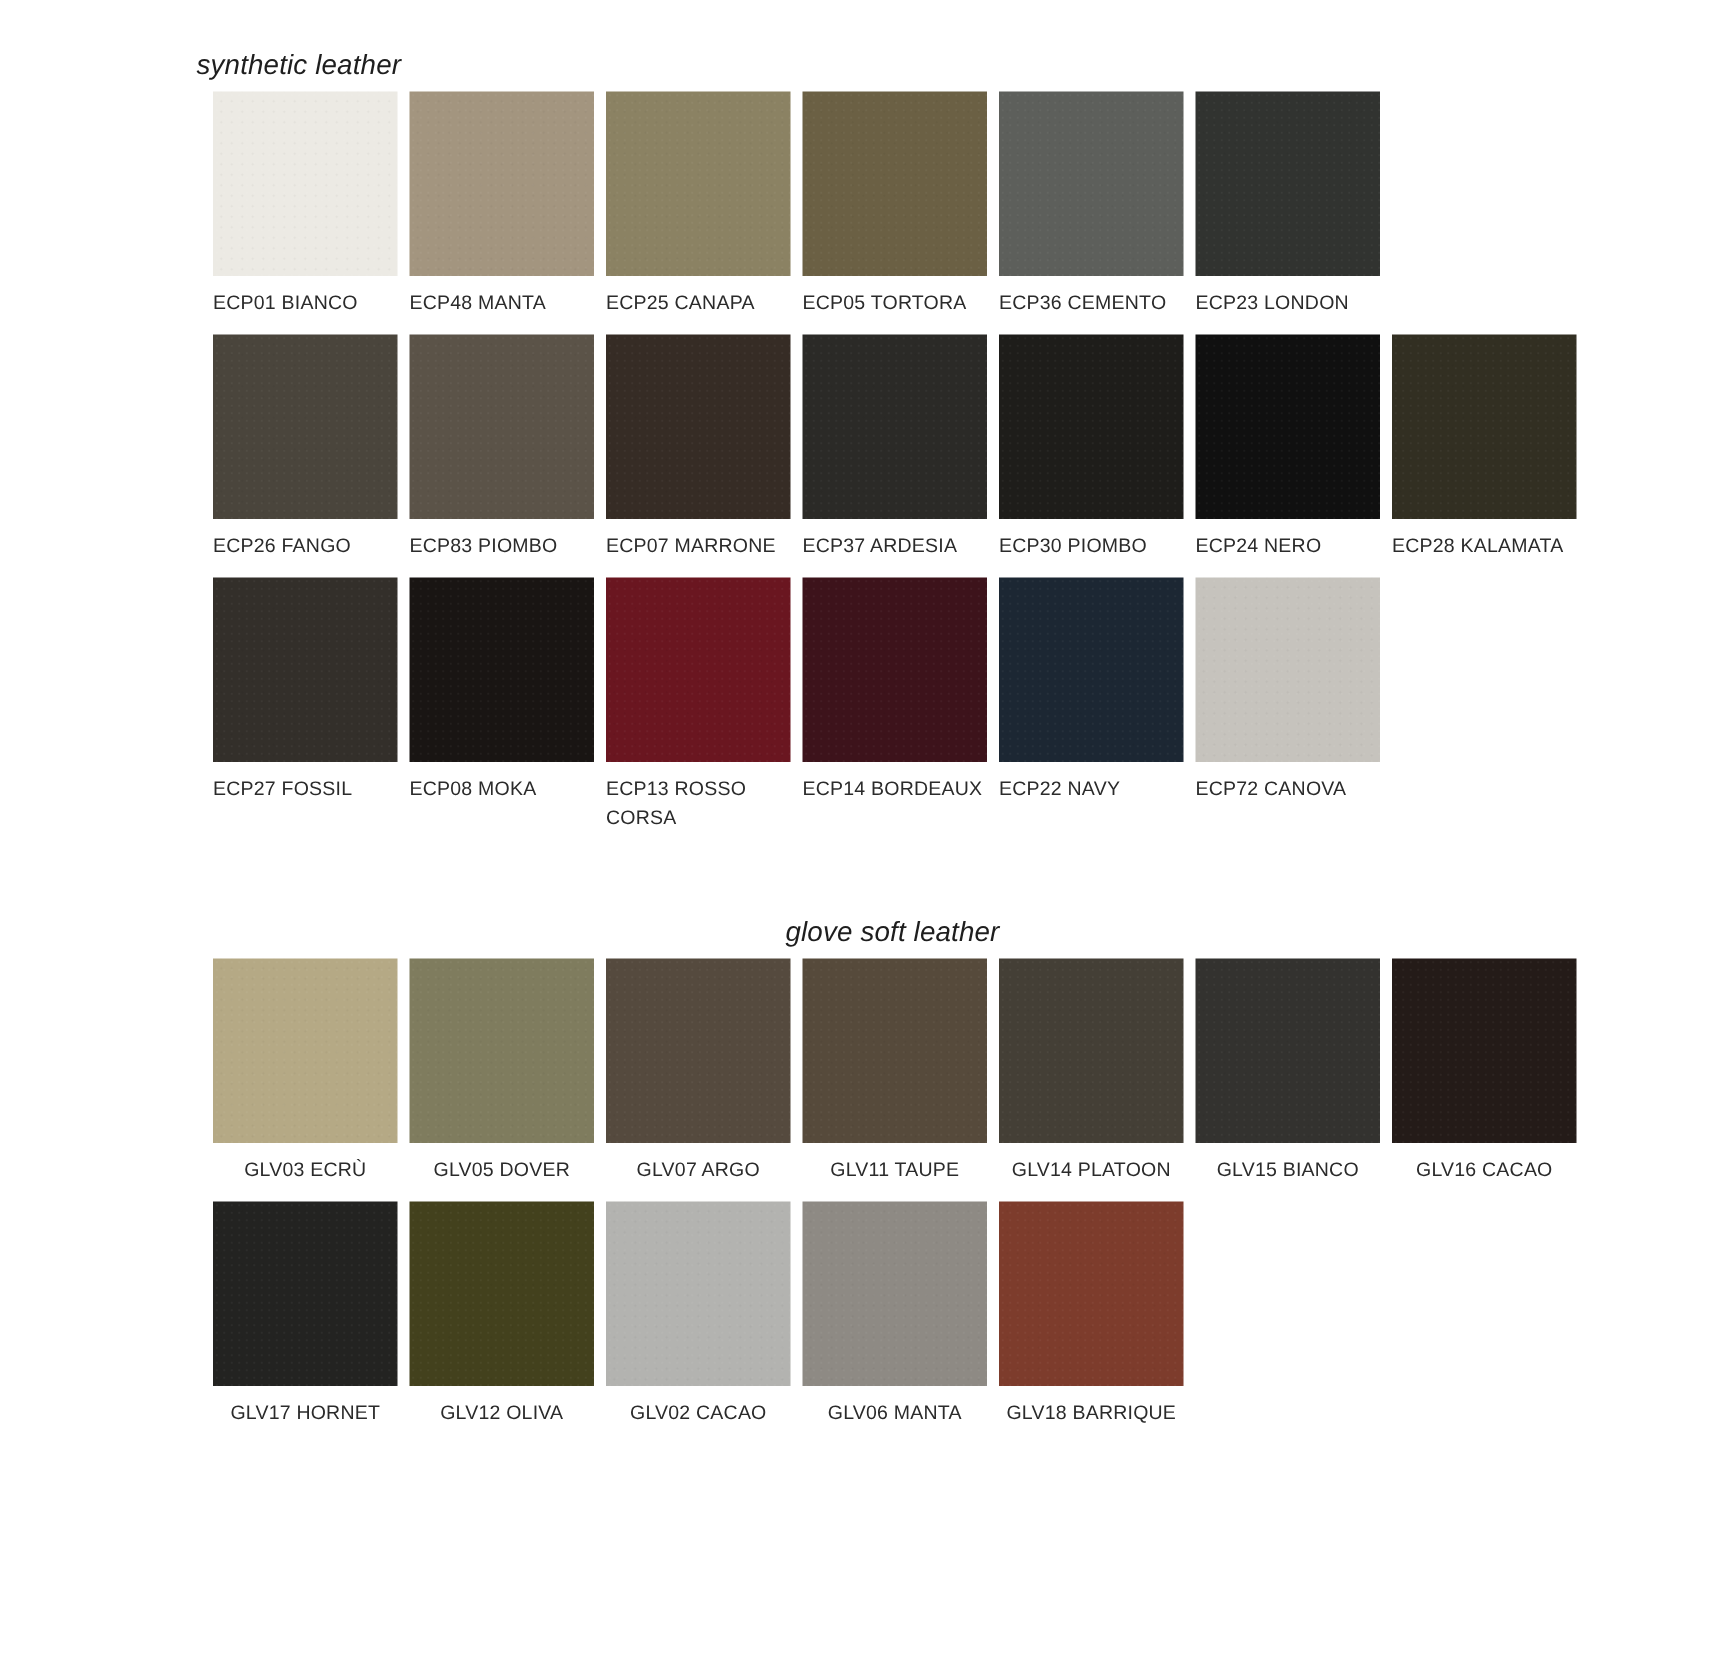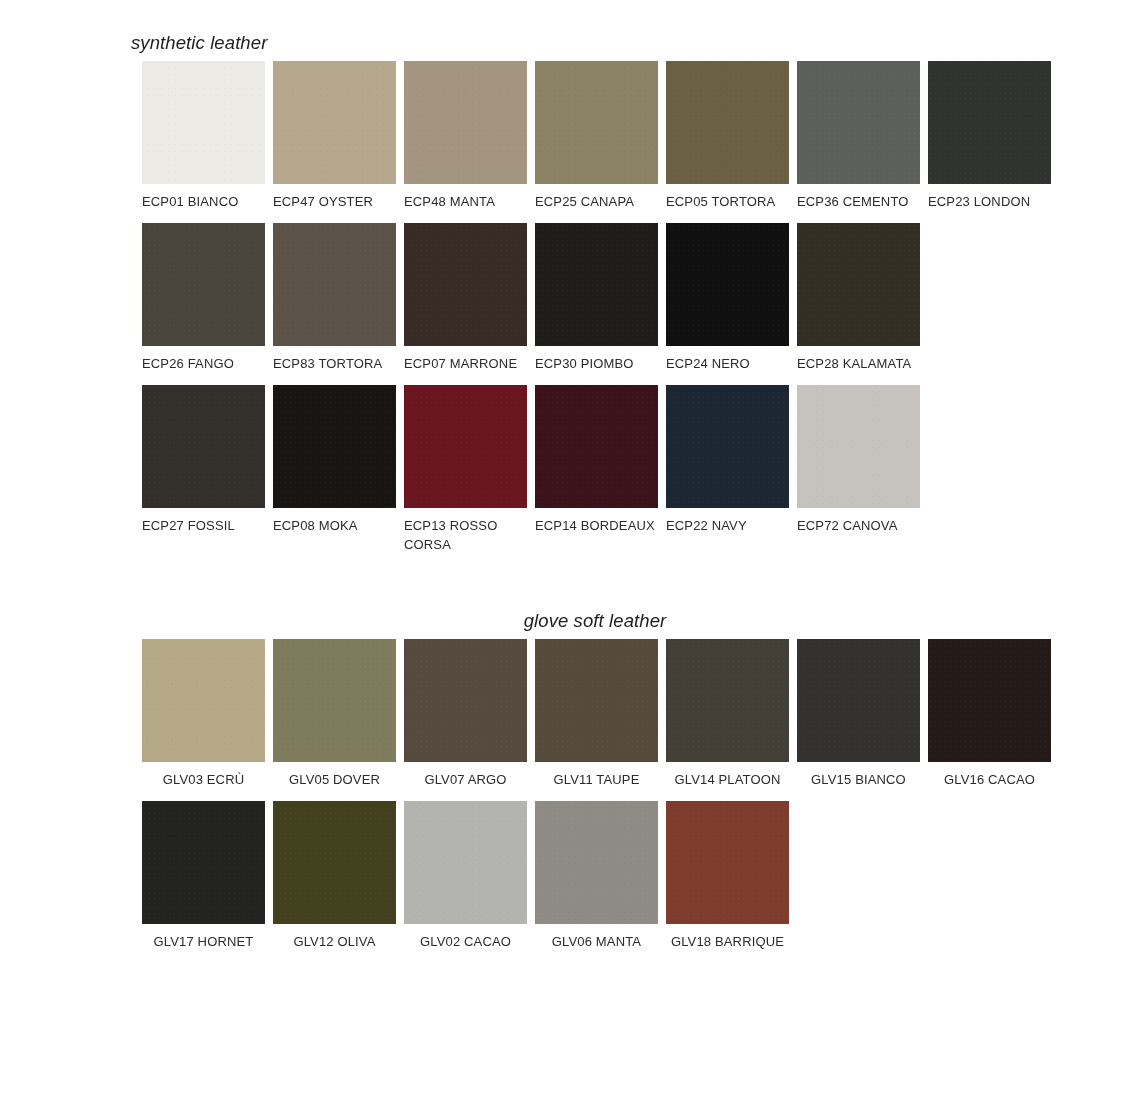--- a/index.html
+++ b/index.html
@@ -102,24 +102,20 @@
   <section class="section section-synthetic">
     <h2 class="section-heading">synthetic leather</h2>
     <div class="swatch-grid">
 
       <div class="swatch-row">
         <div class="swatch-cell">
           <span class="swatch-chip" style="background-color: rgb(236, 234, 228);"></span>
           <span class="swatch-label">ECP01 BIANCO</span>
         </div>
         <div class="swatch-cell">
-          <span class="swatch-chip" style="background-color: rgb(182, 168, 140);"></span>
-          <span class="swatch-label">ECP47 OYSTER</span>
-        </div>
-        <div class="swatch-cell">
           <span class="swatch-chip" style="background-color: rgb(163, 149, 127);"></span>
           <span class="swatch-label">ECP48 MANTA</span>
         </div>
         <div class="swatch-cell">
           <span class="swatch-chip" style="background-color: rgb(139, 130, 99);"></span>
           <span class="swatch-label">ECP25 CANAPA</span>
         </div>
         <div class="swatch-cell">
           <span class="swatch-chip" style="background-color: rgb(107, 96, 68);"></span>
           <span class="swatch-label">ECP05 TORTORA</span>
@@ -134,25 +130,29 @@
         </div>
       </div>
 
       <div class="swatch-row">
         <div class="swatch-cell">
           <span class="swatch-chip" style="background-color: rgb(74, 69, 60);"></span>
           <span class="swatch-label">ECP26 FANGO</span>
         </div>
         <div class="swatch-cell">
           <span class="swatch-chip" style="background-color: rgb(91, 83, 72);"></span>
-          <span class="swatch-label">ECP83 TORTORA</span>
+          <span class="swatch-label">ECP83 PIOMBO</span>
         </div>
         <div class="swatch-cell">
           <span class="swatch-chip" style="background-color: rgb(54, 44, 37);"></span>
           <span class="swatch-label">ECP07 MARRONE</span>
+        </div>
+        <div class="swatch-cell">
+          <span class="swatch-chip" style="background-color: rgb(43, 42, 39);"></span>
+          <span class="swatch-label">ECP37 ARDESIA</span>
         </div>
         <div class="swatch-cell">
           <span class="swatch-chip" style="background-color: rgb(30, 29, 26);"></span>
           <span class="swatch-label">ECP30 PIOMBO</span>
         </div>
         <div class="swatch-cell">
           <span class="swatch-chip" style="background-color: rgb(16, 16, 16);"></span>
           <span class="swatch-label">ECP24 NERO</span>
         </div>
         <div class="swatch-cell">

